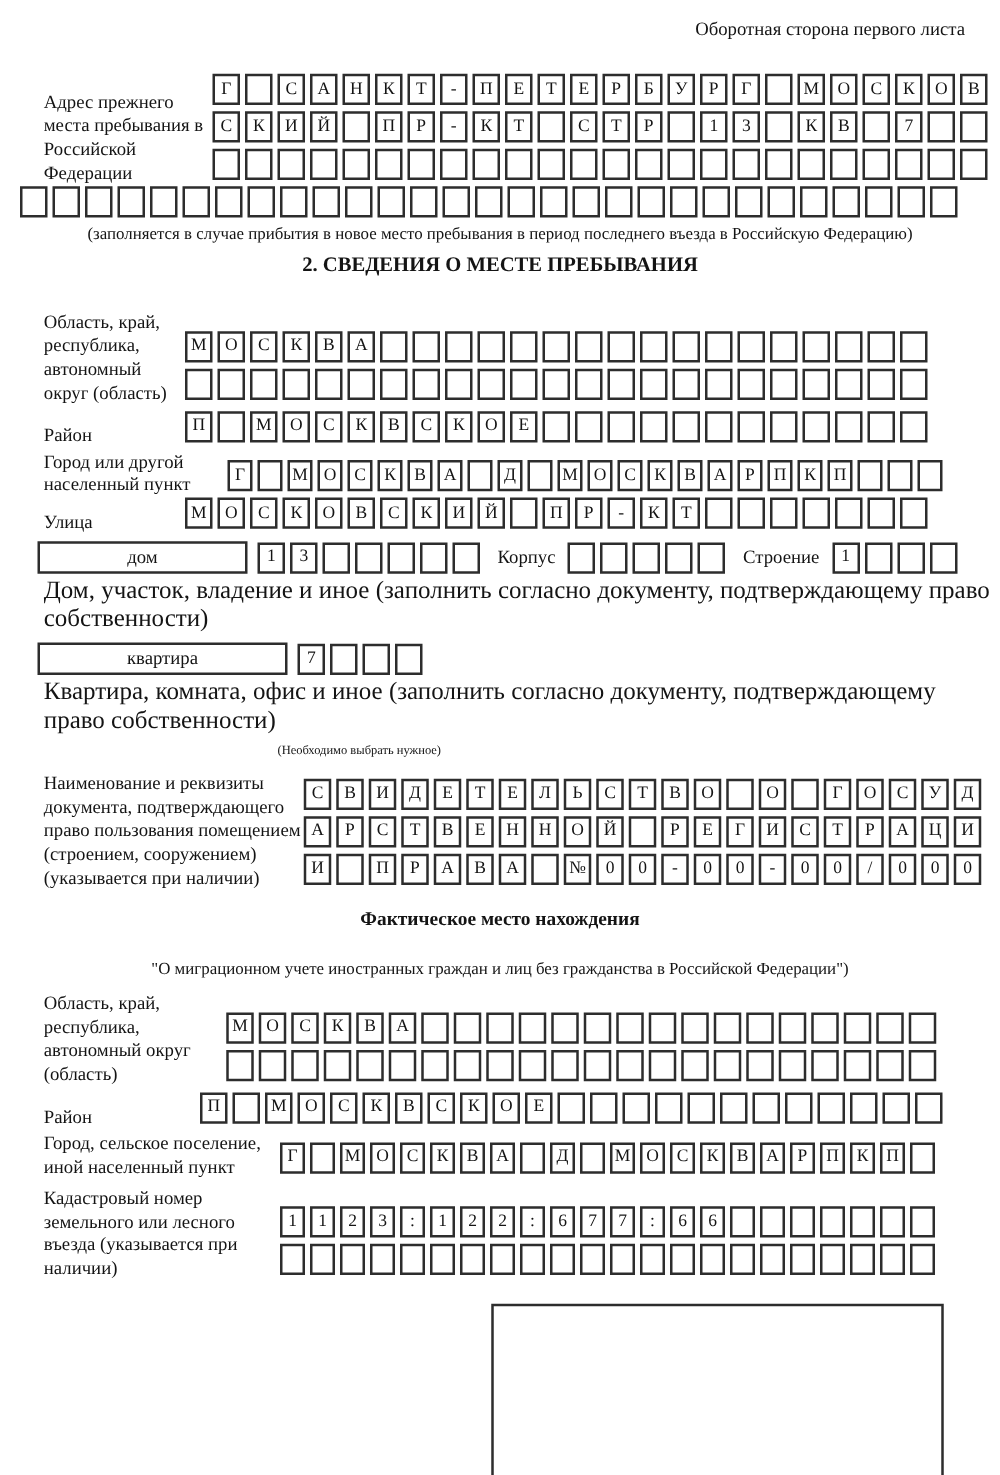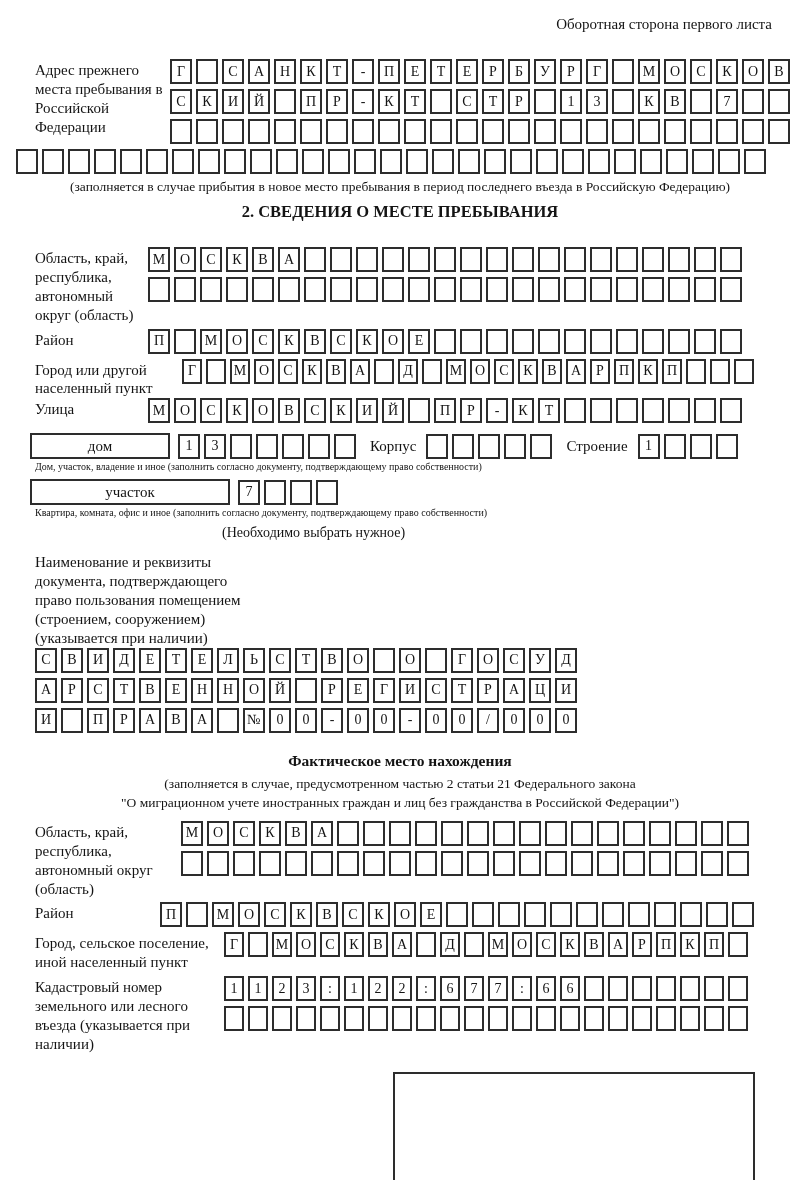--- a/index.html
+++ b/index.html
@@ -3,21 +3,21 @@
 <meta charset="utf-8">
 <style>
   html,body{margin:0;padding:0;background:#ffffff;}
   .page{
     width:800px;height:1180px;position:relative;overflow:hidden;
     background:#ffffff;color:#141414;
     font-family:"Liberation Serif","DejaVu Serif",serif;
   }
   .hdr-note{ text-align:right; font-size:15px; padding:16px 28px 0 0; }
 
-  .block{ display:flex; align-items:flex-start; margin-left:35px; }
+  .block{ display:flex; align-items:flex-end; margin-left:35px; }
   .label{ font-size:15px; line-height:1.26; padding-top:2px; }
   .w135{ width:135px; }
   .w113{ width:113px; }
   .w147{ width:147px; }
   .w208{ width:208px; }
   .w146{ width:146px; }
   .w125{ width:125px; }
   .w189{ width:189px; }
   .rows{ display:flex; flex-direction:column; }
 
@@ -32,41 +32,41 @@
   .fullrow{ margin-left:16px; margin-top:0; }
 
   .center-note{ text-align:center; font-size:13.5px; margin-top:2px; }
   .sec-title{ text-align:center; font-size:16.5px; font-weight:bold; margin-top:7px; margin-bottom:25px; }
 
   .inline-row{ display:flex; align-items:center; margin-left:30px; }
   .widebox{
     box-sizing:border-box; border:2px solid #2d2d2d; height:26px;
     display:flex; align-items:center; justify-content:center; font-size:15px;
   }
-  .wb-dom{ width:140px; margin-right:8px; }
+  .wb-dom{ width:168px; margin-right:8px; }
   .wb-kv{ width:200px; margin-right:8px; }
   .inline-label{ font-size:15px; margin:0 10px 0 14px; }
-  .fine-note{ font-size:10px; margin:2px 0 7px 35px;font-family:Liberation Serif, serif; }
+  .fine-note{ font-size:20px; margin:2px 0 7px 35px;font-family:Liberation Serif, serif; }
 
   .cb-row{ display:flex; align-items:center; margin:10px 0 0 35px; font-size:15px; }
   .checkbox{
     box-sizing:border-box; width:24px; height:26px; border:2px solid #2d2d2d;
     display:flex; align-items:center; justify-content:center;
     font-size:15px; margin:0 14px 0 10px; flex:0 0 auto;
   }
-  .cb-note{ font-size:14px; margin:3px 0 10px 222px; }
-
-  .fact-title{ text-align:center; font-size:15.5px; font-weight:bold; margin-top:14px; margin-bottom:4px; }
+  .cb-note{ font-size:10px; margin:3px 0 10px 222px; }
+
+  .fact-title{ text-align:center; font-size:15.5px; font-weight:bold; margin-top:14px; margin-bottom:20px; }
   .fact-note{ text-align:center; font-size:13.5px; line-height:1.45; }
 
   .stamp-box{
     box-sizing:border-box; border:2px solid #2d2d2d;
     width:362px; height:172px; margin:18px 0 0 393px; background:#fff;
   }
-  .mt4{margin-top:4px;} .mt5{margin-top:5px;} .mt6{margin-top:6px;flex-direction:column;}
+  .mt4{margin-top:4px;} .mt5{margin-top:5px;} .mt6{margin-top:6px;}
   .mt8{margin-top:8px;} .mt26{margin-top:26px;}
 </style>
 </head>
 <body>
 
 <div class="page">
 
   <div class="hdr-note">Оборотная сторона первого листа</div>
 
   <div class="block mt26">
@@ -354,21 +354,21 @@
     <div class="cells" style="margin-bottom:0;">
         <span class="cell">1</span>
         <span class="cell"></span>
         <span class="cell"></span>
         <span class="cell"></span>
       </div>
   </div>
   <div class="fine-note">Дом, участок, владение и иное (заполнить согласно документу, подтверждающему право собственности)</div>
 
   <div class="inline-row">
-    <div class="widebox wb-kv">участок</div>
+    <div class="widebox wb-kv">квартира</div>
     <div class="cells" style="margin-bottom:0;">
         <span class="cell">7</span>
         <span class="cell"></span>
         <span class="cell"></span>
         <span class="cell"></span>
       </div>
   </div>
   <div class="fine-note">Квартира, комната, офис и иное (заполнить согласно документу, подтверждающему право собственности)</div>
 
   <div class="cb-note">(Необходимо выбрать нужное)</div>
@@ -442,21 +442,20 @@
           <span class="cell">0</span>
           <span class="cell">/</span>
           <span class="cell">0</span>
           <span class="cell">0</span>
           <span class="cell">0</span>
         </div>
     </div>
   </div>
 
   <div class="fact-title">Фактическое место нахождения</div>
-  <div class="fact-note">(заполняется в случае, предусмотренном частью 2 статьи 21 Федерального закона</div>
   <div class="fact-note">"О миграционном учете иностранных граждан и лиц без гражданства в Российской Федерации")</div>
 
   <div class="block mt8">
     <div class="label w146">Область, край, республика, автономный округ (область)</div>
     <div class="rows">
       <div class="cells">
           <span class="cell">М</span>
           <span class="cell">О</span>
           <span class="cell">С</span>
           <span class="cell">К</span>

